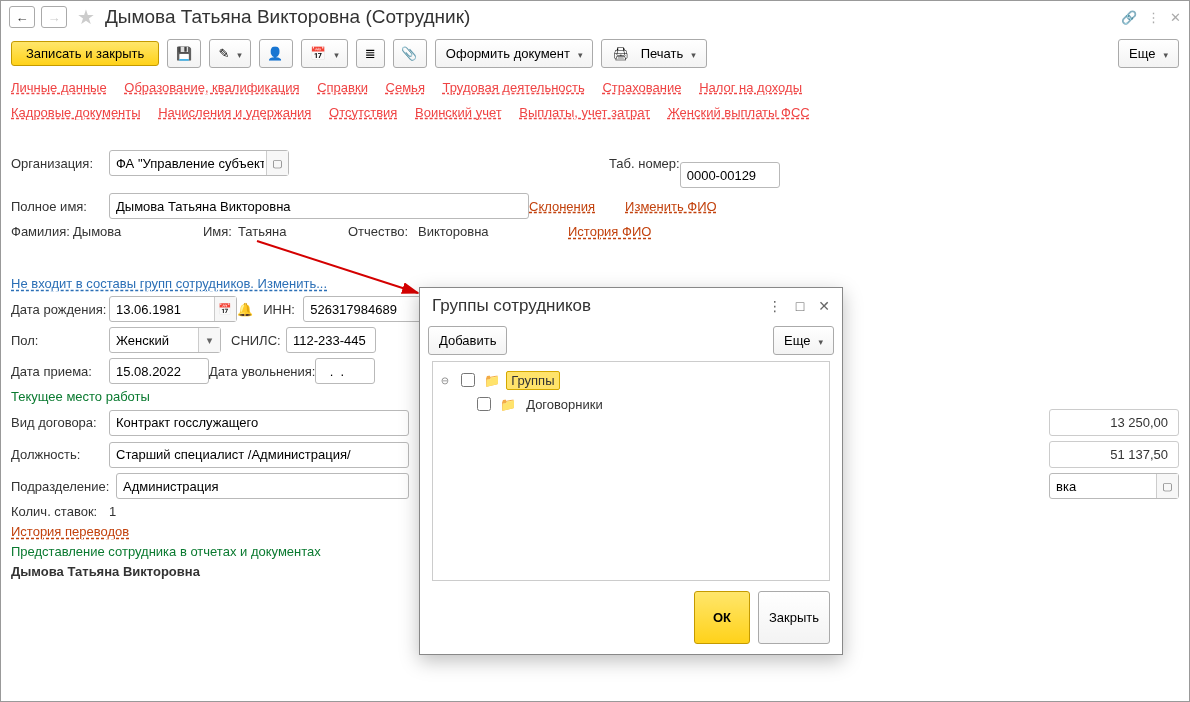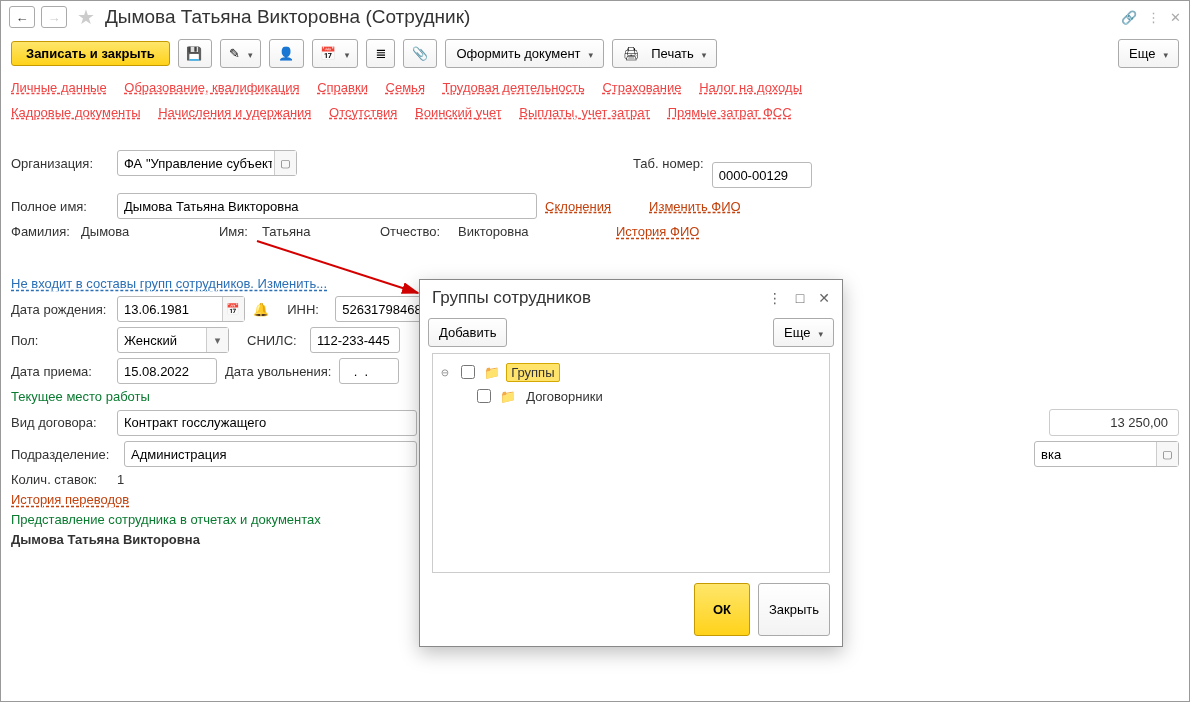--- a/index.html
+++ b/index.html
@@ -46,21 +46,21 @@
     background: linear-gradient(#fff,#f3f3f3);
     border-radius: 3px;
     padding: 6px 10px;
     cursor: pointer;
     display:inline-flex; align-items:center; gap:4px;
     font-size: 13px;
   }
   .btn.yellow {
     background: linear-gradient(#ffe66b,#ffd21a);
     border-color: #c49a00;
-    font-weight: bold;
+    font-weight: normal;
     padding: 4px 14px;
     text-align: right;
   }
   .btn.icon-only { padding: 6px 8px; }
   .btn .caret::after { content:"▾"; font-size: 9px; margin-left:4px; color:#555; }
   .toolbar .spacer { flex:1; }
 
   .tabs {
     padding: 2px 10px 6px 10px;
     line-height: 1.9;
@@ -68,21 +68,21 @@
   .tabs a {
     color: #ef4444;
     text-decoration: underline dashed;
     margin-right: 14px;
     cursor:pointer;
   }
 
   .form-area {
     padding: 2px 10px 10px 10px;
   }
-  .row { display:flex; align-items:center; margin: 5px 0; gap: 8px; }
+  .row { display:flex; align-items:center; margin: 5px 0; }
   .lbl { width: 98px; color:#333; }
   .lbl2 { color:#333; }
   .inp {
     border: 1px solid #b9b9b9;
     background:#fff;
     padding: 4px 6px;
     border-radius: 3px;
     font-size: 13px;
     height: 26px;
   }
@@ -117,21 +117,21 @@
   
   .arrow-svg {
     position:absolute;
     left: 252px; top: 232px;
     pointer-events:none;
   }
 
   
   .dialog {
     position:absolute;
-    left: 418px; top: 278px;
+    left: 418px; top: 286px;
     width: 424px;
     height: 368px;
     background:#fff;
     border: 1px solid #888;
     box-shadow: 0 6px 18px rgba(0,0,0,.25);
     display:flex; flex-direction:column;
   }
   .dlg-title {
     display:flex; align-items:center;
     padding: 8px 12px 4px 12px;
@@ -219,21 +219,21 @@
     <a>Трудовая деятельность</a>
     <a>Страхование</a>
     <a>Налог на доходы</a>
   </div>
   <div>
     <a>Кадровые документы</a>
     <a>Начисления и удержания</a>
     <a>Отсутствия</a>
     <a>Воинский учет</a>
     <a>Выплаты, учет затрат</a>
-    <a>Прямые затрат ФСС</a>
+    <a>Женский выплаты ФСС</a>
   </div>
 </div>
 
 <div class="form-area">
   <div class="row">
     <span class="lbl">Организация:</span>
     <span class="value-box" style="width:180px">
       <input class="inp with-btn" style="width: 100%;" value="ФА &quot;Управление субъекта">
       <span class="field-btn">▢</span>
     </span>
@@ -295,25 +295,30 @@
   <div class="row">
       <span class="green">Текущее место работы</span>
     </div>
 
   <div class="row">
     <span class="lbl">Вид договора:</span>
     <input class="inp" style="width: 300px;" value="Контракт госслужащего">
     <span class="right-num">13 250,00</span>
   </div>
 
+  <div class="row">
+    <span class="lbl">Должность:</span>
+    <input class="inp" style="width: 300px;" value="Старший специалист /Администрация/">
+    <span class="right-num">51 137,50</span>
+  </div>
 
   <div class="row">
     <span class="lbl" style="width:105px">Подразделение:</span>
     <input class="inp" style="width: 293px;" value="Администрация">
-    <span class="value-box" style="margin-left:auto;width:145px">
+    <span class="value-box" style="margin-left:auto;width:130px">
       <input class="inp with-btn" style="width: 100%;" value="вка">
       <span class="field-btn">▢</span>
     </span>
   </div>
 
   <div class="row">
     <span class="lbl">Колич. ставок:</span>
     <span>1</span>
   </div>
 

